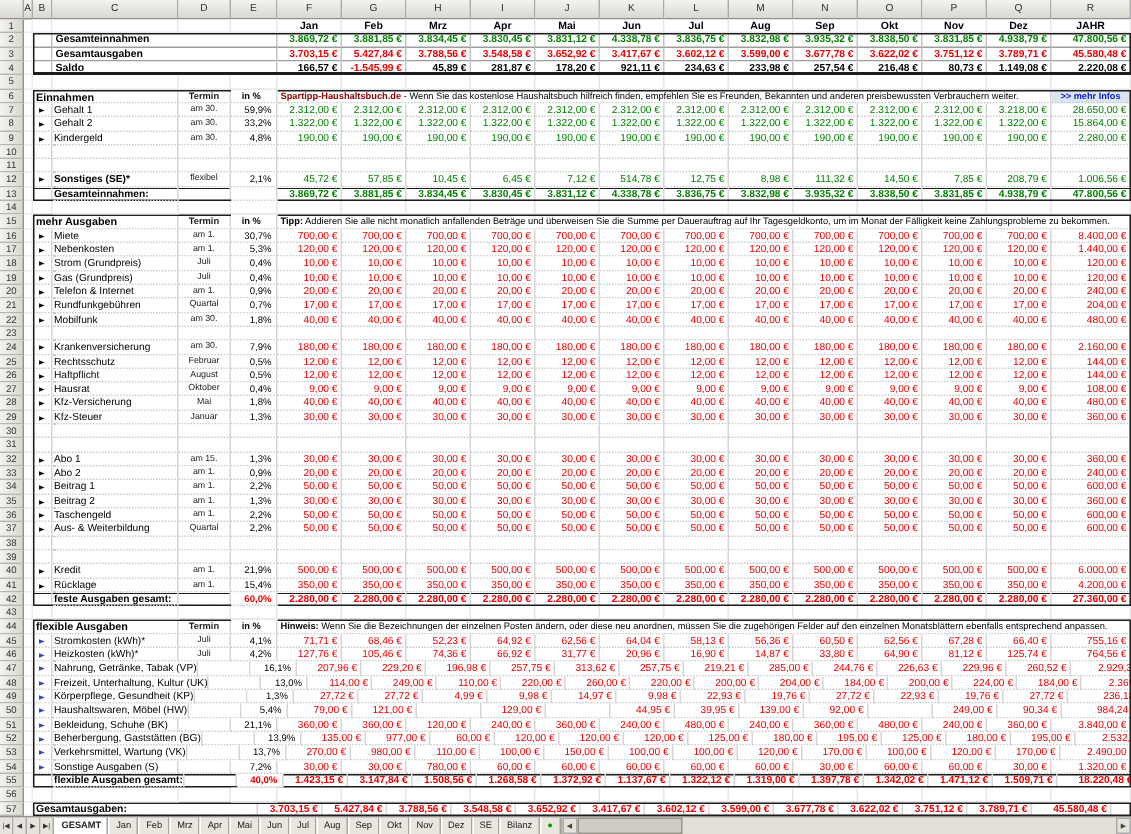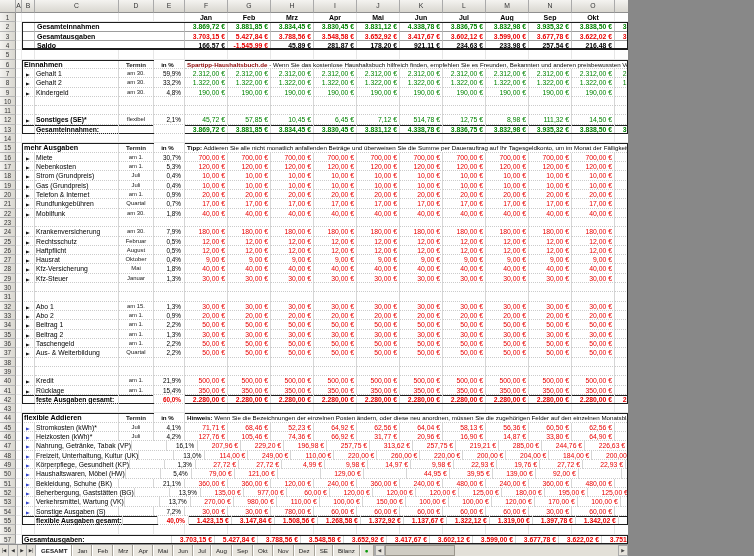--- a/index.html
+++ b/index.html
@@ -1,16 +1,16 @@
 <!DOCTYPE html>
 <html><head>
 <meta charset="utf-8">
 <style>
   html,body{margin:0;padding:0;background:#888;}
-  #sheet{width:628px;height:556px;background:#fff;overflow:hidden;position:relative;
+  #sheet{width:754px;height:556px;background:#fff;overflow:hidden;position:relative;
     font-family:"Liberation Sans",sans-serif;font-size:6.8px;color:#000;}
   .flex{display:flex;}
   
   .w-rn{flex:0 0 16px;}.w-a{flex:0 0 6px;}.w-b{flex:0 0 13px;}.w-c{flex:0 0 84px;}
   .w-d{flex:0 0 35px;}.w-e{flex:0 0 31px;}.w-m{flex:0 0 43px;}.w-r{flex:0 0 53px;}
   *{box-sizing:border-box;}
   
   .colhead{height:13px;display:flex;}
   .colhead .hc{background:linear-gradient(#f4f3f0,#d9d7d0);border-right:1px solid #aaa;
     border-bottom:1px solid #8f8f8f;text-align:center;line-height:12px;color:#333;}
@@ -1199,21 +1199,21 @@
         </div>
       <div class="cell c-year"></div>
     </div>
   </div>
 
   <div class="box sec-flex">
     <div class="row sec-head">
       <div class="rn">44</div>
       <div class="gapA"></div>
       <div class="brow">
-        <div class="cell c-title">flexible Addieren</div>
+        <div class="cell c-title">flexible Ausgaben</div>
         <div class="cell c-termin thead">Termin</div>
         <div class="cell c-pct thead">in %</div>
         <div class="cell c-note wide"><span class="note-bk">Hinweis:</span><span> Wenn Sie die Bezeichnungen der einzelnen Posten ändern, oder diese neu anordnen, müssen Sie die zugehörigen Felder auf den einzelnen Monatsblättern ebenfalls entsprechend anpassen.</span></div>
       </div>
     </div>
     <div>
 
     <div class="row">
           <div class="rn">45</div>
           <div class="gapA"></div>

